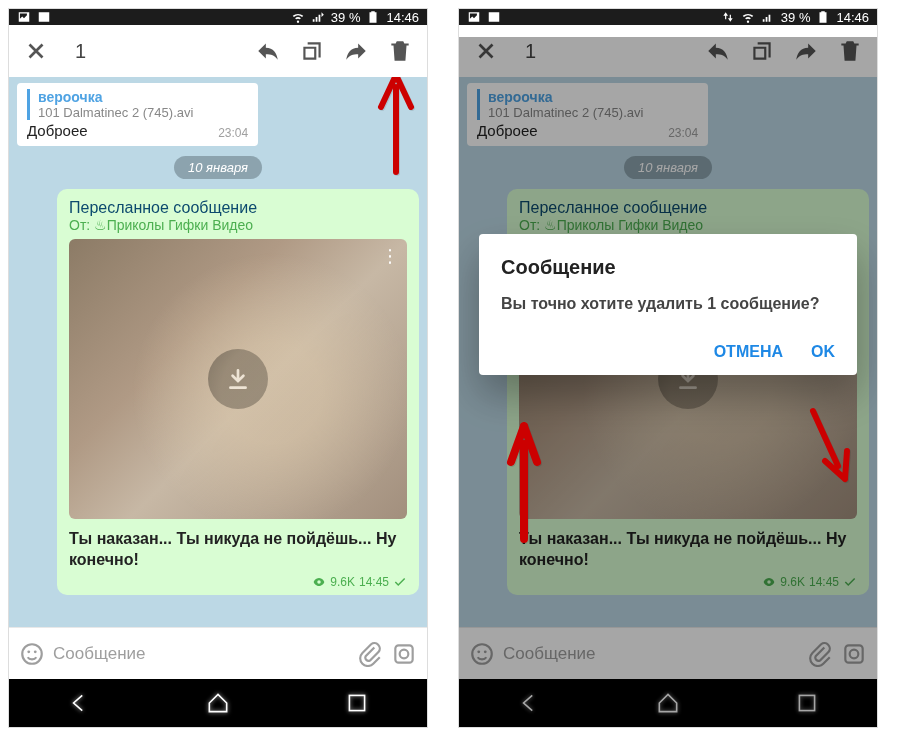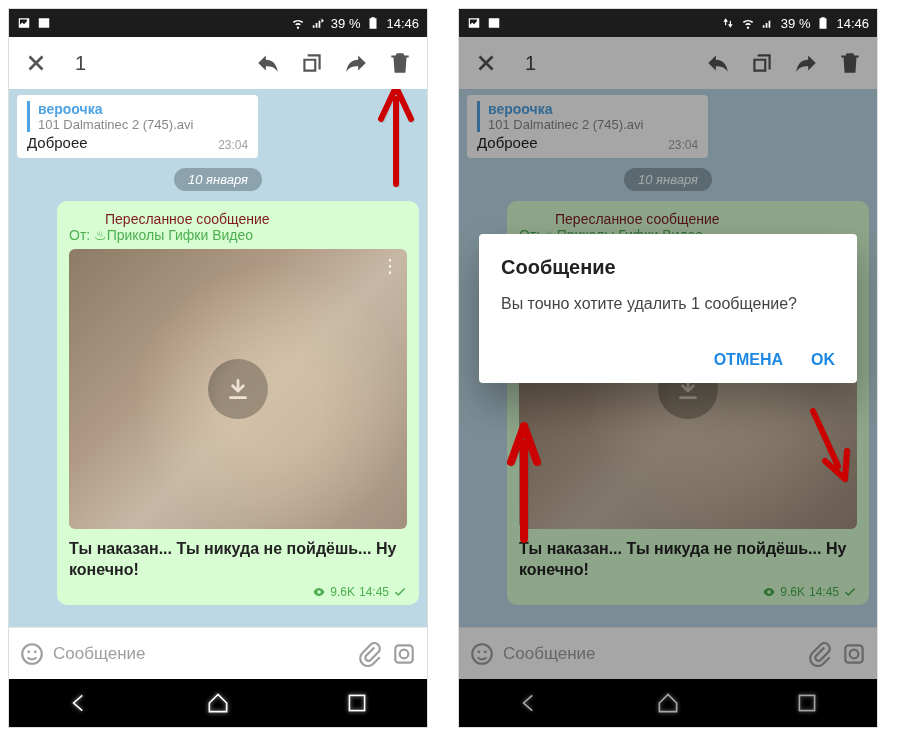--- a/index.html
+++ b/index.html
@@ -1,38 +1,38 @@
 <!DOCTYPE html>
 <html><head>
 <meta charset="utf-8">
 <style>
   * { box-sizing: border-box; margin: 0; padding: 0; }
   body { font-family: Arial, Helvetica, sans-serif; background: #fff; display: flex; gap: 30px; padding: 8px; }
   .phone { width: 420px; height: 720px; position: relative; background: #fff; border: 1px solid #ddd; display: flex; flex-direction: column; overflow: hidden; }
   
-  .statusbar { background: #1c1c1c; color: #fff; height: 28px; display: flex; align-items: center; justify-content: space-between; padding: 0 8px; font-size: 13px; }
+  .statusbar { background: #1c1c1c; color: #fff; height: 16px; display: flex; align-items: center; justify-content: space-between; padding: 0 8px; font-size: 13px; }
   .status-left, .status-right { display: flex; align-items: center; gap: 6px; }
   .status-ic { width: 14px; height: 14px; fill: #fff; }
   .status-text { font-size: 13px; }
   
   .seltoolbar { background: #fff; height: 52px; display: flex; align-items: center; padding: 0 14px; gap: 18px; }
   .seltoolbar .count { font-size: 20px; color: #444; margin-right: auto; margin-left: 8px; }
   .tb-icon { width: 26px; height: 26px; fill: #555; cursor: pointer; }
   
   .chatarea { flex: 1; background: #bcd8e5; position: relative; padding: 0 8px 4px 8px; overflow: hidden; }
   .reply-box { background: #fff; border-radius: 4px; padding: 6px 10px; margin-top: 6px; max-width: 60%; position: relative; }
   .reply-inner { border-left: 3px solid #4fa3e3; padding-left: 8px; margin-bottom: 2px; }
   .reply-name { color: #4fa3e3; font-size: 14px; font-weight: 600; }
   .reply-file { color: #888; font-size: 13px; }
   .reply-text { color: #222; font-size: 15px; }
   .reply-time { position: absolute; right: 10px; bottom: 6px; color: #a0a0a0; font-size: 12px; }
   .date-chip-wrap { display: flex; justify-content: center; margin: 10px 0; }
   .date-chip { background: rgba(100,120,130,0.55); color: #fff; padding: 4px 14px; border-radius: 14px; font-size: 13px; font-style: italic; }
   .msg-bubble { background: #d9fdd3; border-radius: 10px; padding: 10px 12px 6px 12px; margin-left: 40px; position: relative; }
-  .fwd-label { color: #7f1d1d; font-size: 14px; margin-left: 36px; }
+  .fwd-label { color: #0c4a6e; font-size: 16px; }
   .fwd-from { color: #4caf50; font-size: 14px; margin-bottom: 6px; }
   .thumb { width: 100%; height: 280px; border-radius: 6px; position: relative; background: linear-gradient(135deg,#8c7b66 0%,#b09a85 35%,#c7b8a5 55%,#a28f7d 100%); overflow: hidden; }
   .thumb::after { content:""; position:absolute; inset:0; backdrop-filter: blur(0); background: radial-gradient(circle at 60% 55%, rgba(220,200,170,0.5) 0 20%, rgba(0,0,0,0.0) 55%); }
   .dl-circle { position: absolute; left: 50%; top: 50%; width: 60px; height: 60px; margin: -30px 0 0 -30px; border-radius: 50%; background: rgba(0,0,0,0.55); display: flex; align-items: center; justify-content: center; }
   .dl-circle svg { width: 26px; height: 26px; fill: #fff; }
   .more-dots { position: absolute; top: 6px; right: 8px; color: #fff; font-size: 18px; }
   .caption { color: #222; font-size: 16px; font-weight: 600; margin-top: 10px; line-height: 1.3; }
   .meta { display: flex; justify-content: flex-end; align-items: center; gap: 4px; margin-top: 4px; color: #4caf50; font-size: 12px; }
   .meta svg { width: 14px; height: 14px; fill: #4caf50; }
   .check { width: 16px; height: 16px; fill: #4caf50; }
@@ -42,25 +42,25 @@
   .msg-input { flex: 1; border: none; outline: none; font-size: 17px; color: #555; }
   .msg-input::placeholder { color: #9e9e9e; }
   
   .navbar { background: #000; height: 48px; display: flex; align-items: center; justify-content: space-around; }
   .navbar svg { width: 26px; height: 26px; fill: none; stroke: #fff; stroke-width: 1.5; filter: drop-shadow(0 0 2px rgba(255,255,255,0.7)); }
   
   .dim { position: absolute; inset: 0; background: rgba(0,0,0,0.35); }
   
   .dialog { position: absolute; left: 20px; right: 20px; top: 225px; background: #fff; border-radius: 4px; padding: 22px 22px 14px 22px; box-shadow: 0 20px 40px rgba(0,0,0,0.3); }
   .dialog-title { font-size: 20px; font-weight: 600; color: #222; margin-bottom: 14px; }
-  .dialog-body { font-size: 16px; color: #444; line-height: 1.4; margin-bottom: 15px; }
+  .dialog-body { font-size: 16px; color: #444; line-height: 1.4; margin-bottom: 28px; font-weight: bold; }
   .dialog-check-row { display: flex; align-items: center; gap: 10px; font-size: 16px; color: #333; margin-bottom: 22px; }
   .chkbox { width: 22px; height: 22px; border: 2px solid #888; border-radius: 3px; background: #fff; cursor: pointer; }
   .dialog-actions { display: flex; justify-content: flex-end; gap: 28px; }
-  .dlg-btn { color: #1e88e5; font-weight: 600; font-size: 16px; cursor: pointer; margin-top: 21px; }
+  .dlg-btn { color: #1e88e5; font-weight: 600; font-size: 16px; cursor: pointer; }
   
   .arrow { position: absolute; color: #c00; pointer-events: none; }
   .arrow svg { filter: drop-shadow(1px 1px 0 rgba(0,0,0,0.1)); }
 </style>
 </head>
 <body>
 
 <div class="phone">
 
   <div class="statusbar">

